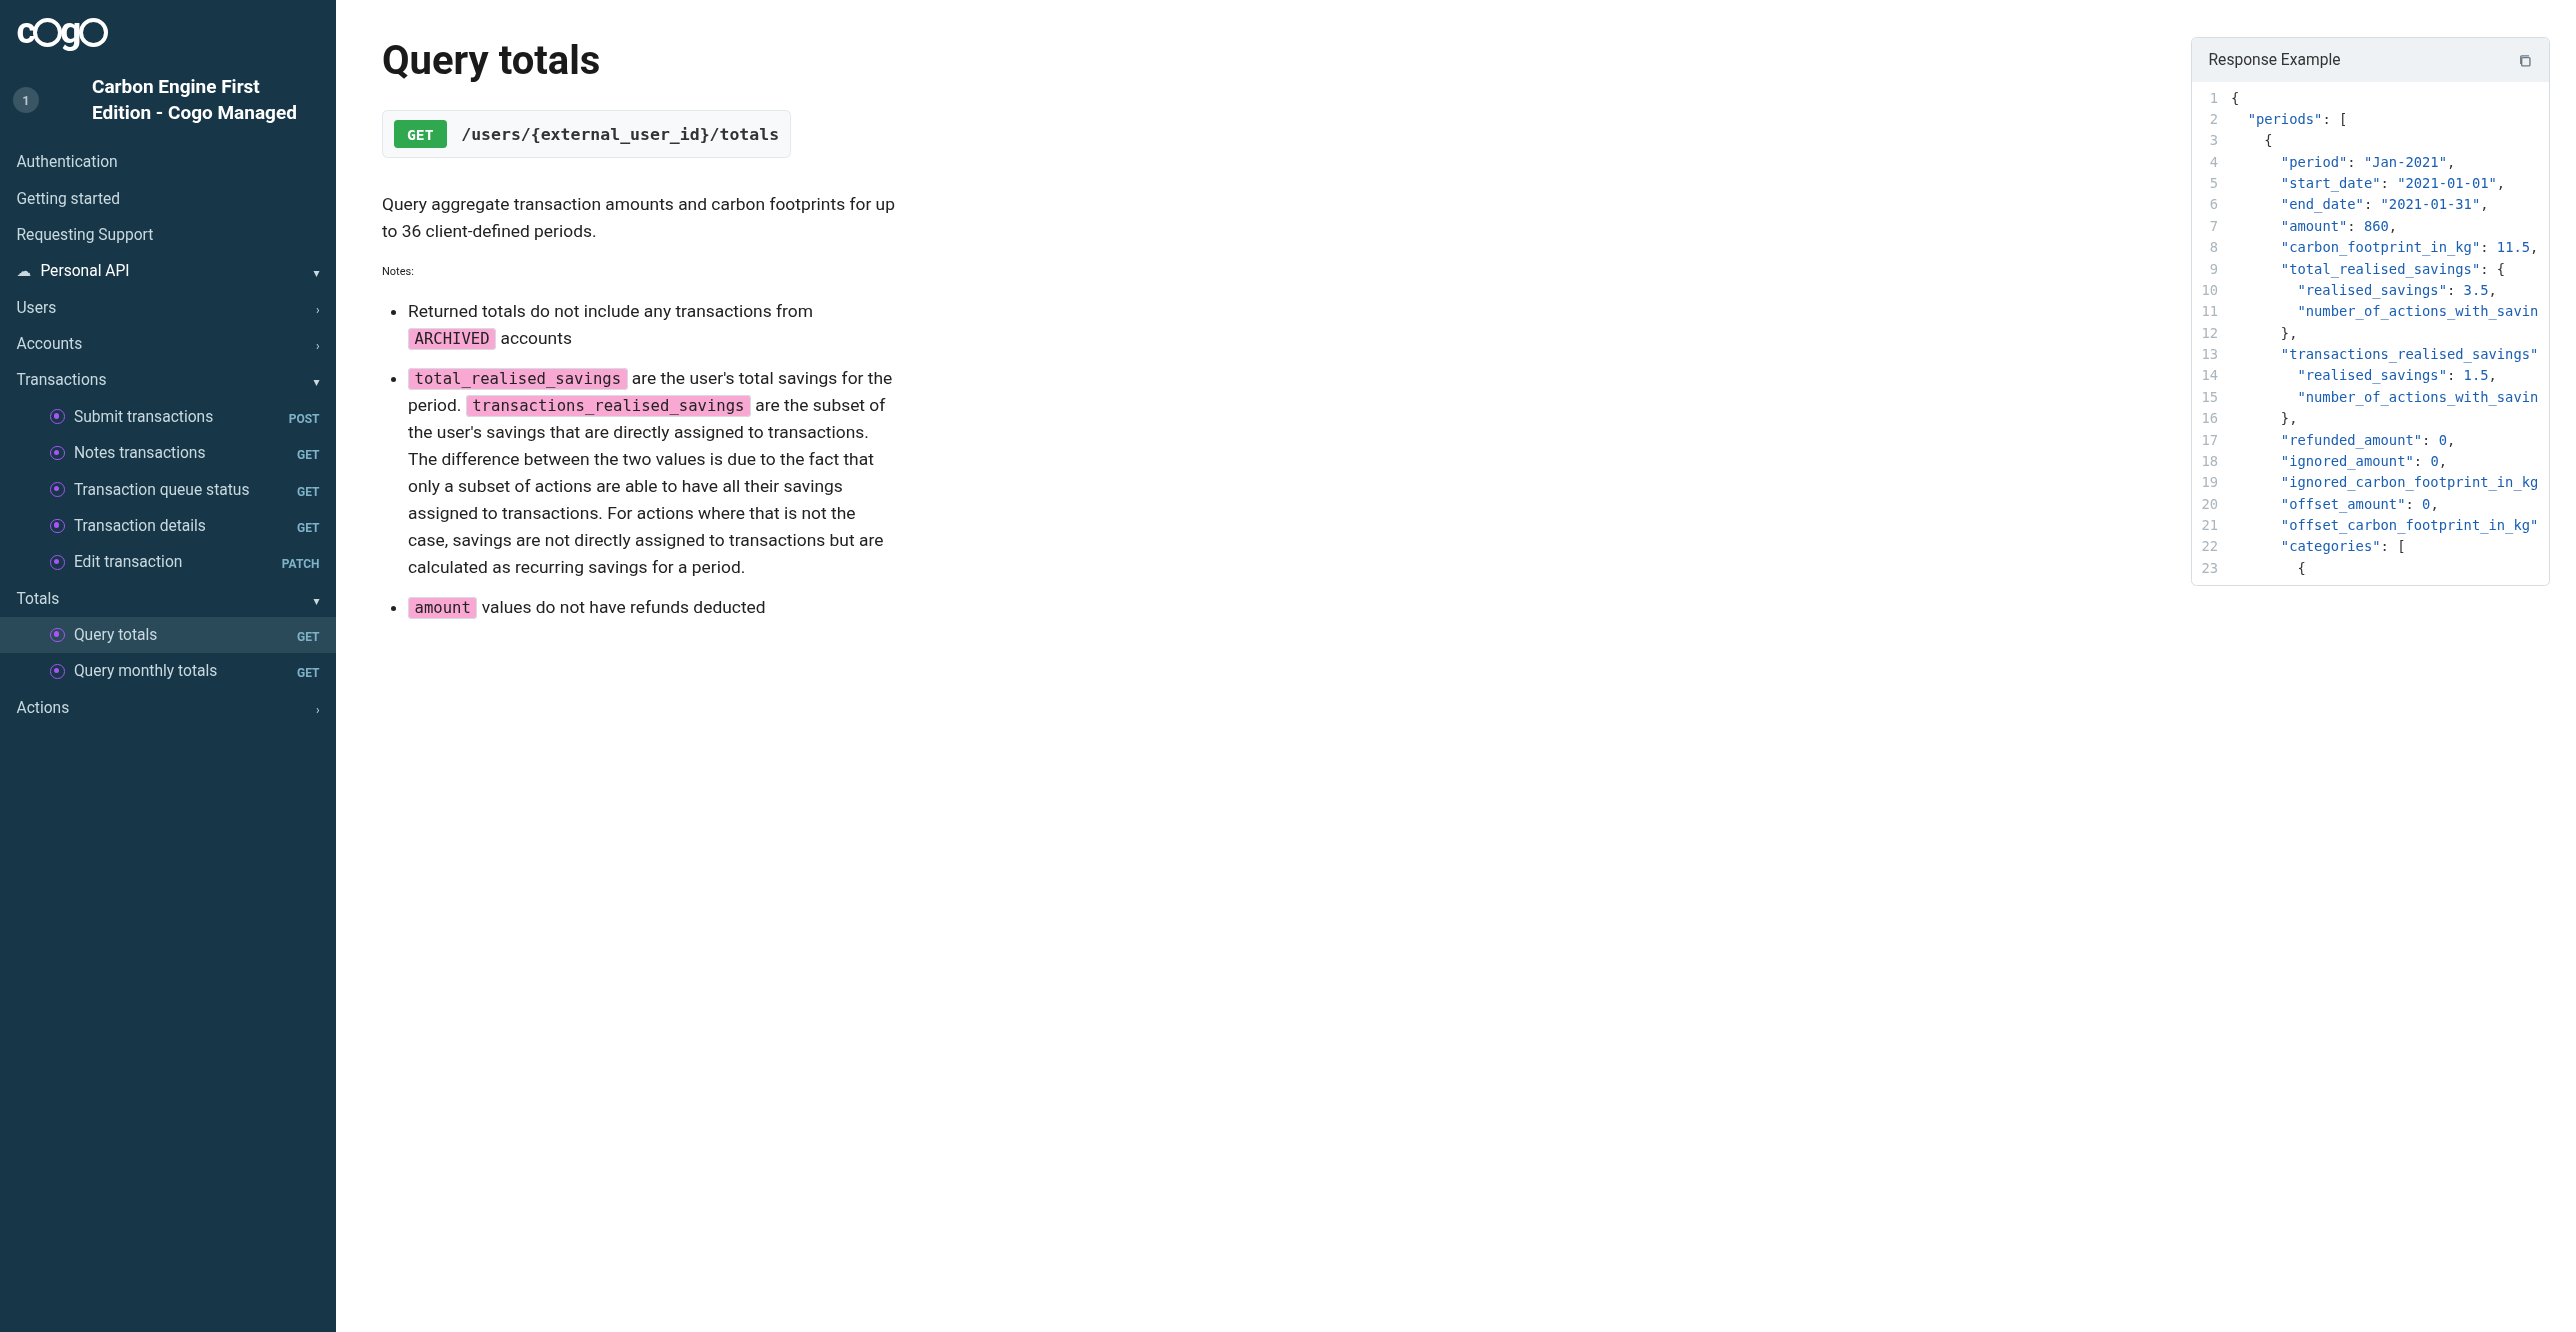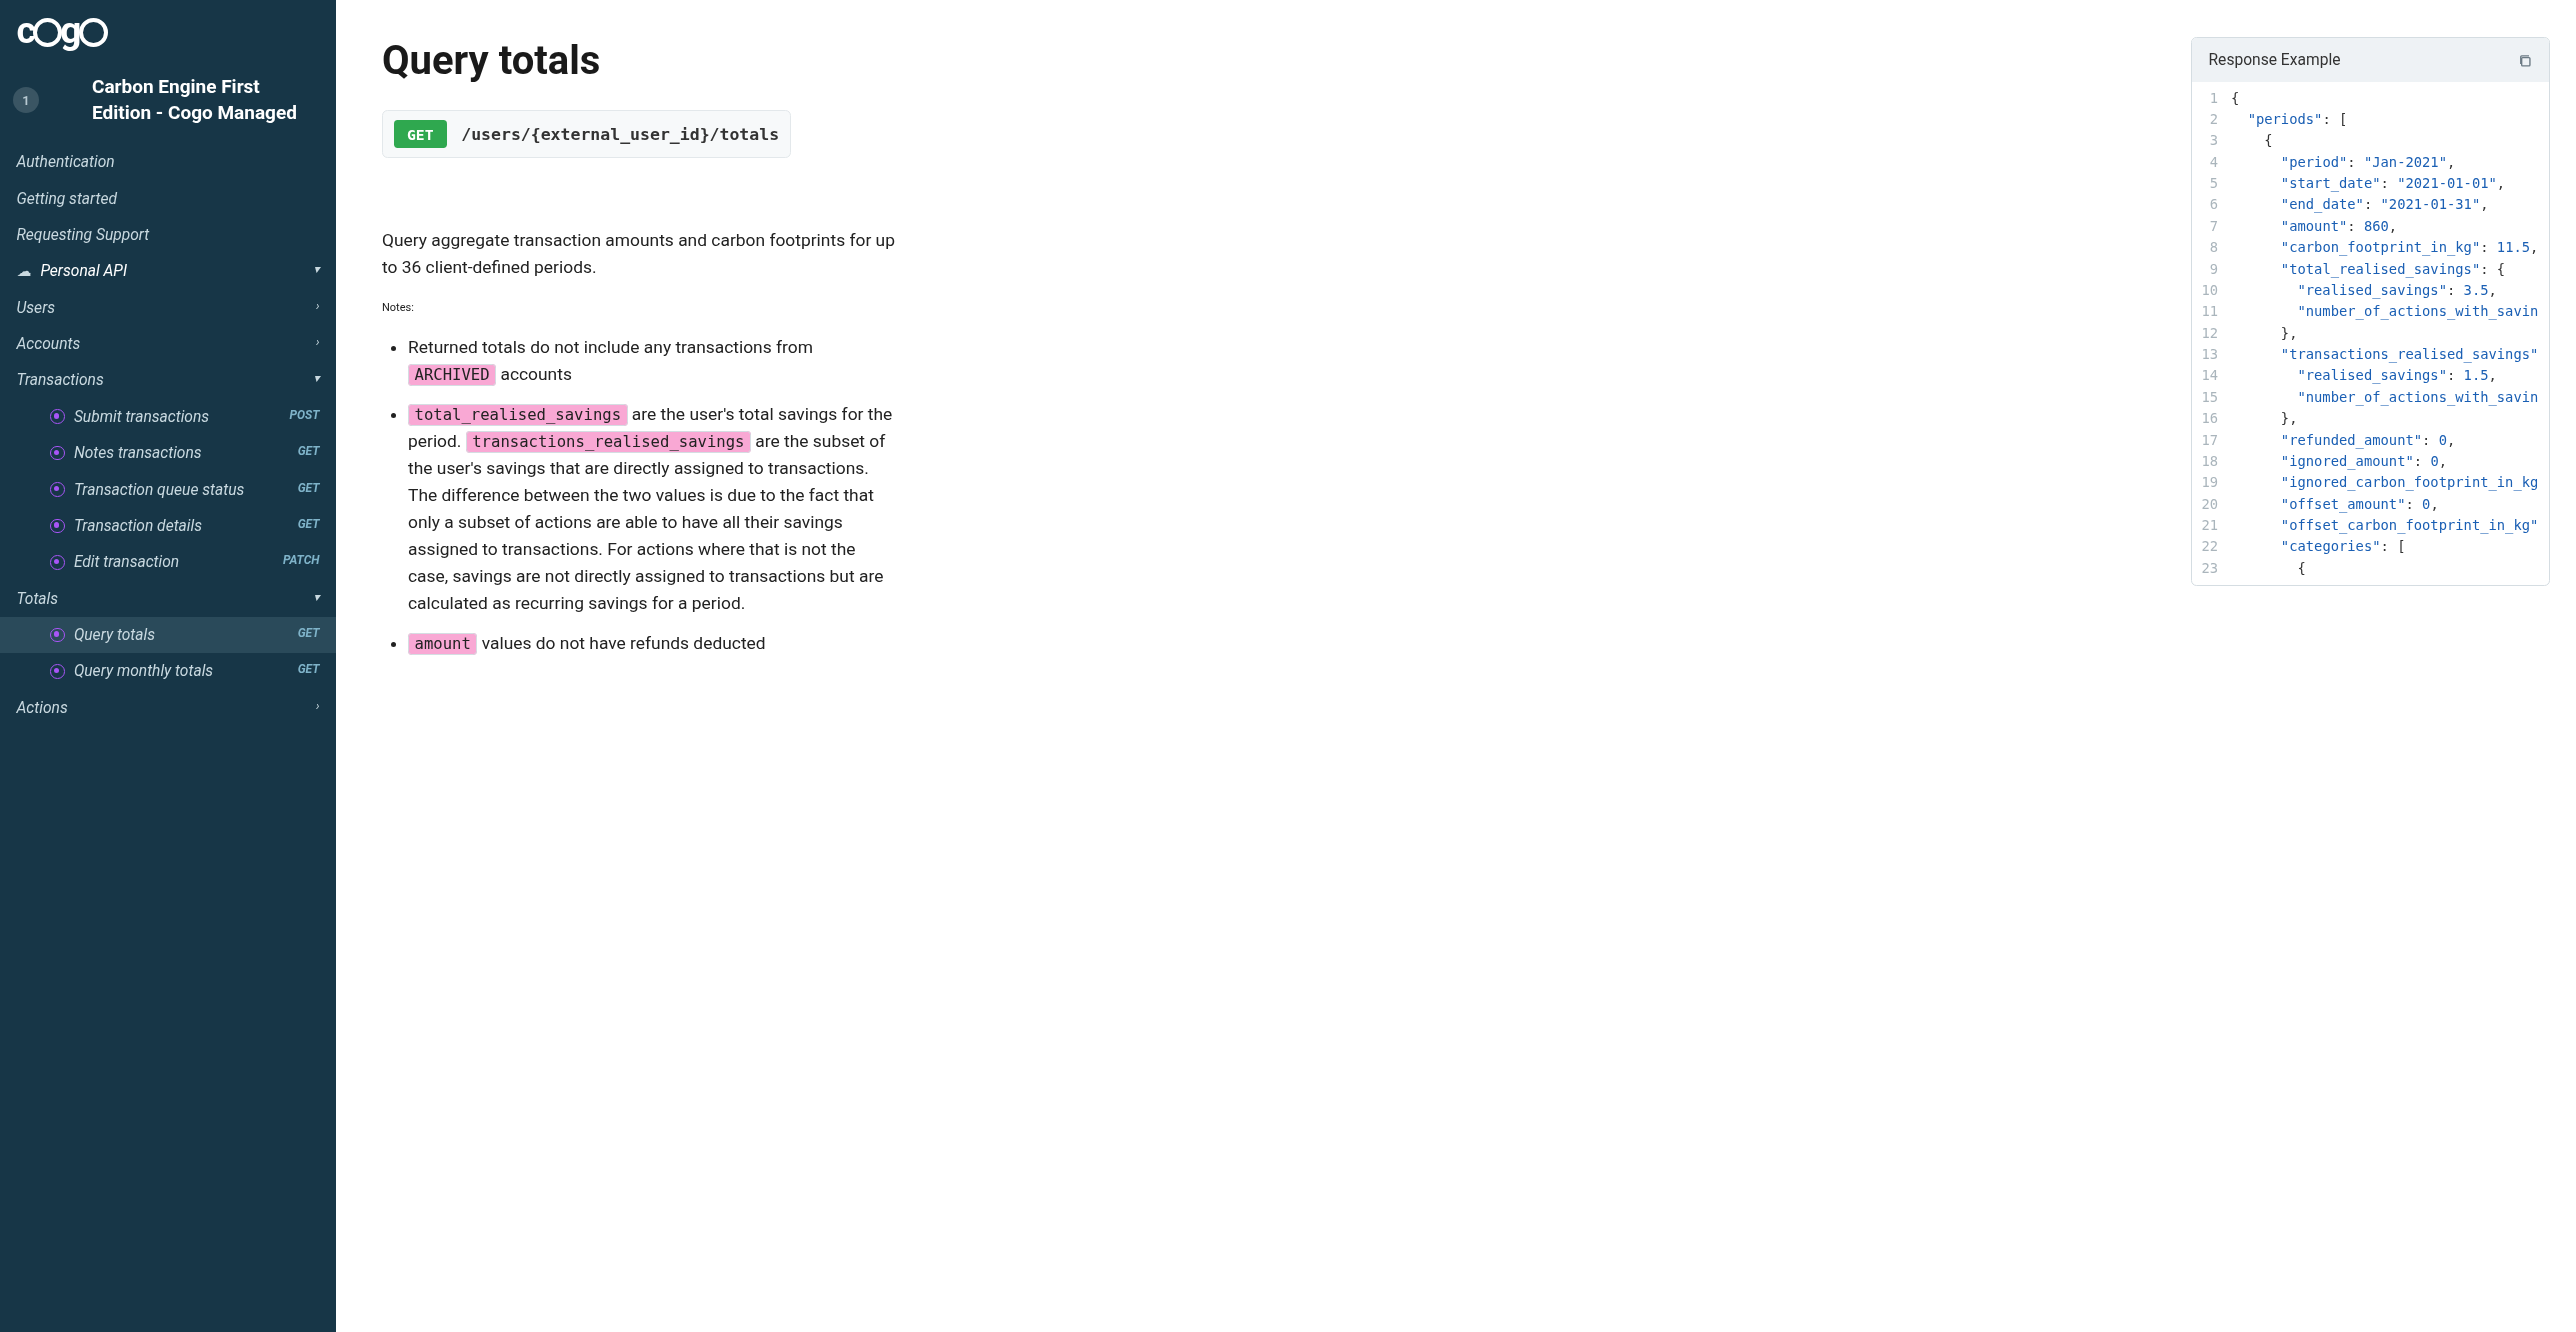--- a/index.html
+++ b/index.html
@@ -5,38 +5,38 @@
 * { margin: 0; padding: 0; box-sizing: border-box; }
 body { font-family: -apple-system, BlinkMacSystemFont, "Segoe UI", Roboto, sans-serif; background: #fff; color: #1a1a1a; overflow: hidden; }
 .app { display: flex; height: 100vh; width: 100vw; }
 .sidebar { background: #173647; color: #c9d9e0; width: 336px; flex-shrink: 0; overflow-y: auto; padding: 9.2px 0; }
 .logo { padding: 0 16.5px 13px; }
 .logo-text { font-size: 37px; font-weight: 700; color: #fff; letter-spacing: -0.9px; display: flex; align-items: center; }
 .logo-text .dot { display: inline-block; width: 29px; height: 29px; border: 4.6px solid #fff; border-radius: 50%; margin: 0 -1.8px; position: relative; top: 1.8px; }
 .env-row { display: flex; align-items: center; padding: 9.2px 13px 18.3px; gap: 11px; }
 .env-badge { width: 26px; height: 26px; border-radius: 50%; background: #3a5563; color: #b8c9d1; font-size: 13px; display: flex; align-items: center; justify-content: center; font-weight: 600; flex-shrink: 0;}
 .env-name { font-size: 19px; font-weight: 700; color: #fff; line-height: 1.35; margin-left: 42px; }
-.nav-item { padding: 9.2px 16.5px; font-size: 15.6px; cursor: pointer; display: flex; align-items: flex-start; justify-content: space-between; font-style: italic; }
+.nav-item { padding: 9.2px 16.5px; font-size: 15.6px; cursor: pointer; display: flex; align-items: flex-end; justify-content: space-between; }
 .nav-item.section { color: #fff; font-weight: 400; }
 .nav-item.indent-1 { }
 .nav-item.indent-2 { padding-left: 50px; }
 .nav-item .label-grp { display: flex; align-items: center; gap: 9.2px; }
 .nav-item.active { background: #2a4a5a; }
 .cloud-icon { color: #c9d9e0; font-size: 14.7px; }
 .chev { font-size: 12px; color: #c9d9e0; }
 .endpoint-icon { width: 14.7px; height: 14.7px; border-radius: 50%; border: 1.8px solid #a855f7; display: inline-block; position: relative; flex-shrink: 0;}
 .endpoint-icon::after { content:''; width:5.5px; height:5.5px; background:#a855f7; border-radius:50%; position:absolute; top:2.8px; left:2.8px; }
 .method-badge { font-size: 12px; font-weight: 700; color: #7fb3c9; }
 .main { flex: 1; display: flex; overflow: hidden; }
 .content { flex: 1; padding: 37px 46px; overflow-y: auto; }
 h1 { font-size: 40px; font-weight: 700; margin-bottom: 26px; color: #1a1a1a; }
 .endpoint-box { background: #f7f9fa; border: 0.9px solid #e3e8eb; border-radius: 5.5px; padding: 9.2px 11px; display: inline-flex; align-items: center; gap: 14.7px; margin-bottom: 33px; }
 .method-pill { background: #2fa84f; color: #fff; font-weight: 700; padding: 5.5px 13px; border-radius: 3.7px; font-size: 14.7px; font-family: ui-monospace, Menlo, monospace; }
 .path { font-family: ui-monospace, Menlo, monospace; font-size: 16.5px; color: #333; font-weight: 600; }
-.desc { font-size: 17.4px; line-height: 1.55; margin-bottom: 20px; color: #222; max-width: 514px; margin-top: 36px;}
+.desc { font-size: 17.4px; line-height: 1.55; margin-bottom: 20px; color: #222; max-width: 514px;}
 .notes-label { font-size: 11px; margin-bottom: 20px; color: #222; }
 ul.notes { list-style: disc; padding-left: 26px; max-width: 514px;}
 ul.notes li { font-size: 17.4px; line-height: 1.55; margin-bottom: 13px; color: #222; }
 code.inline { font-family: ui-monospace, Menlo, monospace; background: #f9a8d4; border: 0.9px solid #d5dde2; border-radius: 3.7px; padding: 0.9px 5.5px; font-size: 15.6px; }
 .right-panel { width: 385px; padding: 37px 26px 0 0; flex-shrink: 0; }
 .response-card { border: 0.9px solid #d5dde2; border-radius: 5.5px; overflow: hidden; }
 .response-header { background: #eef2f5; padding: 13px 16.5px; display: flex; justify-content: space-between; align-items: flex-end; font-size: 15.6px; color: #333; }
 .copy-icon { width: 14.7px; height: 14.7px; cursor: pointer; color: #6b7a84; }
 .code-block { font-family: ui-monospace, Menlo, monospace; font-size: 13.8px; line-height: 1.55; padding: 5.5px 0; overflow-x: hidden; }
 .code-line { display: flex; }

